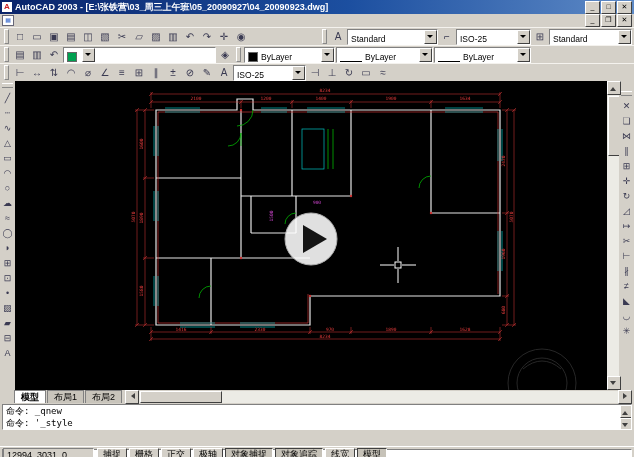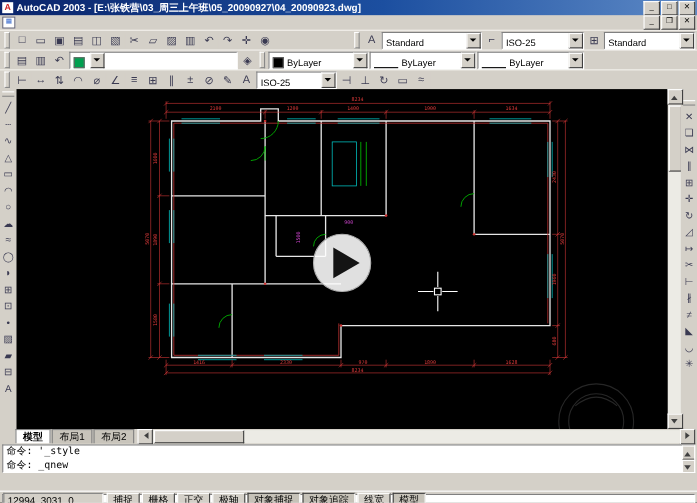--- a/index.html
+++ b/index.html
@@ -347,22 +347,22 @@
     <div style="flex:1"></div>
     <div class="sc-btn">
         <span class="arr right"></span>
       </div>
   </div>
 </div>
 
 <div class="cmd">
   <div class="cmd-history">
     <div id="cmd-history-lines">
+        <div class="cmd-line">命令: _qnew</div>
         <div class="cmd-line">命令: '_style</div>
-        <div class="cmd-line">命令: _qnew</div>
       </div>
     <div class="cmd-vscroll">
       <div class="sc-btn" style="width:11px;height:11px">
           <span class="arr up" style="left:1px"></span>
         </div>
       <div class="sc-btn" style="width:11px;height:11px">
           <span class="arr down" style="left:1px"></span>
         </div>
     </div>
   </div>

